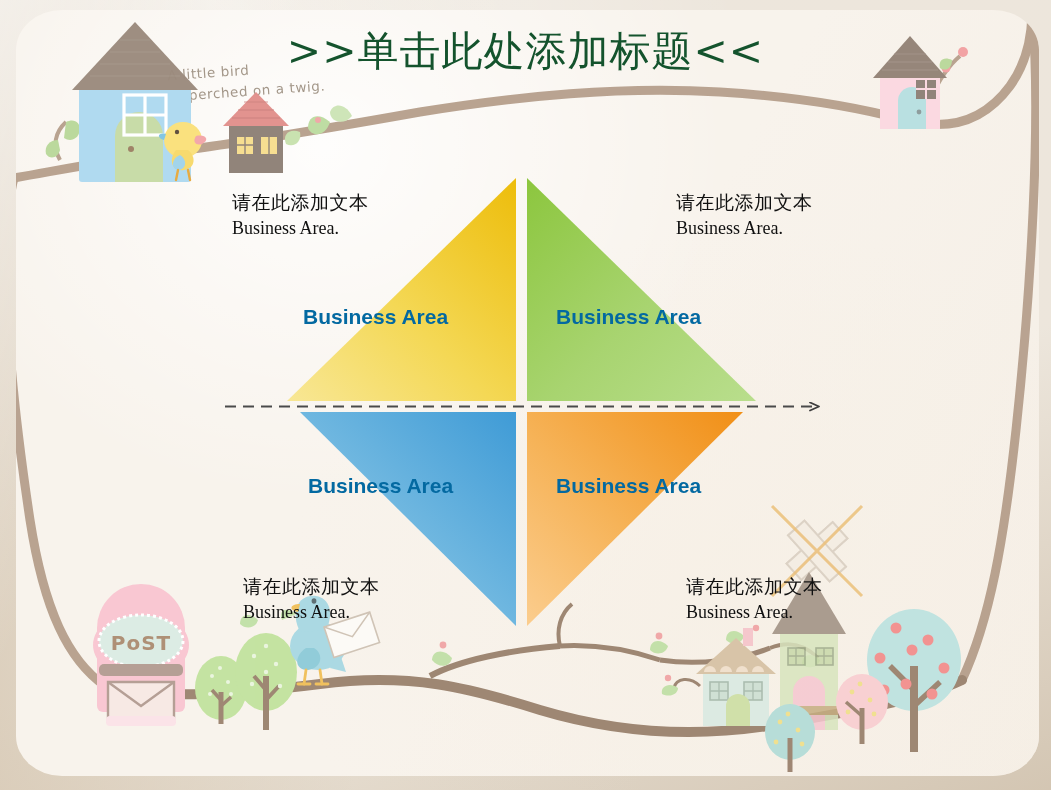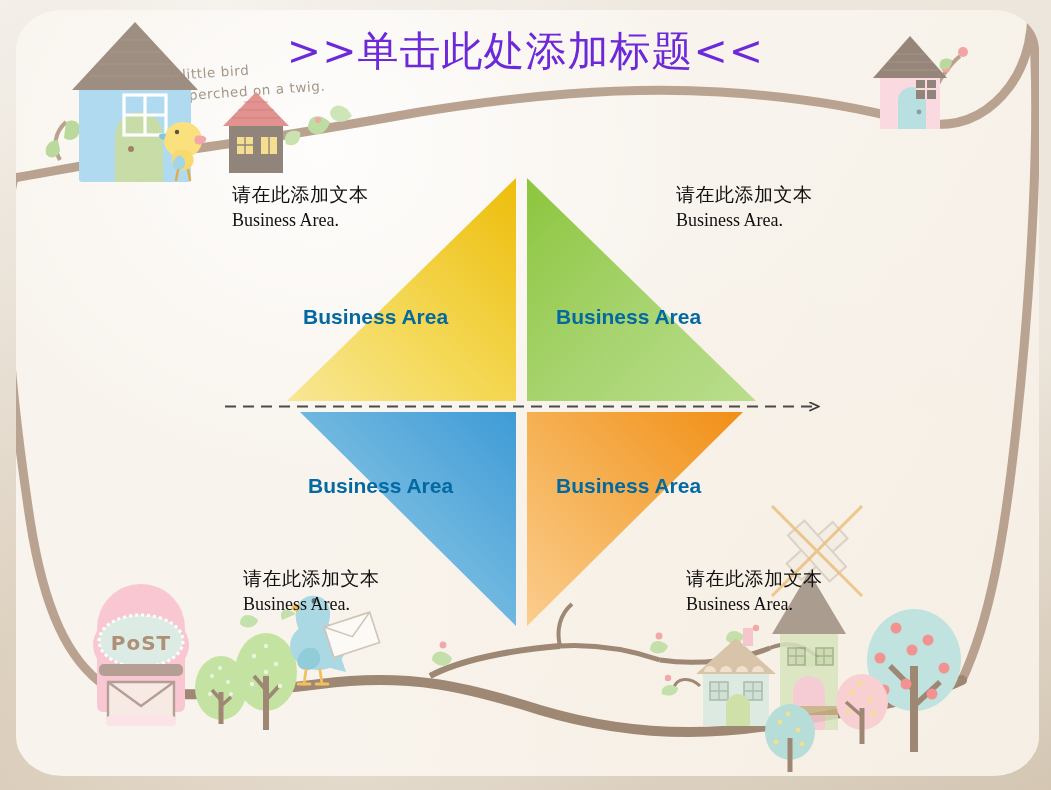--- a/index.html
+++ b/index.html
@@ -59,21 +59,21 @@
   
   .title {
     position: absolute;
     left: 0;
     top: 28px;
     width: 1051px;
     text-align: center;
     font-family: "DejaVu Serif", "Liberation Serif", serif;
     font-size: 41px;
     line-height: 1.15;
-    color: #6d28d9;
+    color: #14532d;
     letter-spacing: 1px;
     z-index: 40;
     white-space: nowrap;
   }
 
   
   .art {
     position: absolute;
     inset: 0;
     z-index: 5;
@@ -117,20 +117,21 @@
   .ql-bl { left: 308px; top: 474px; }
   .ql-br { left: 556px; top: 474px; }
 
   .note {
     position: absolute;
     font-size: 17.5px;
     line-height: 1.42;
     color: #111;
     white-space: nowrap;
     z-index: 30;
+    margin-top: 8px;
   }
   .note .cn {
     display: block;
     font-family: "DejaVu Serif", "Liberation Serif", serif;
     font-size: 19px;
     letter-spacing: .5px;
   }
   .note .en {
     display: block;
     font-family: "Liberation Serif", serif;

